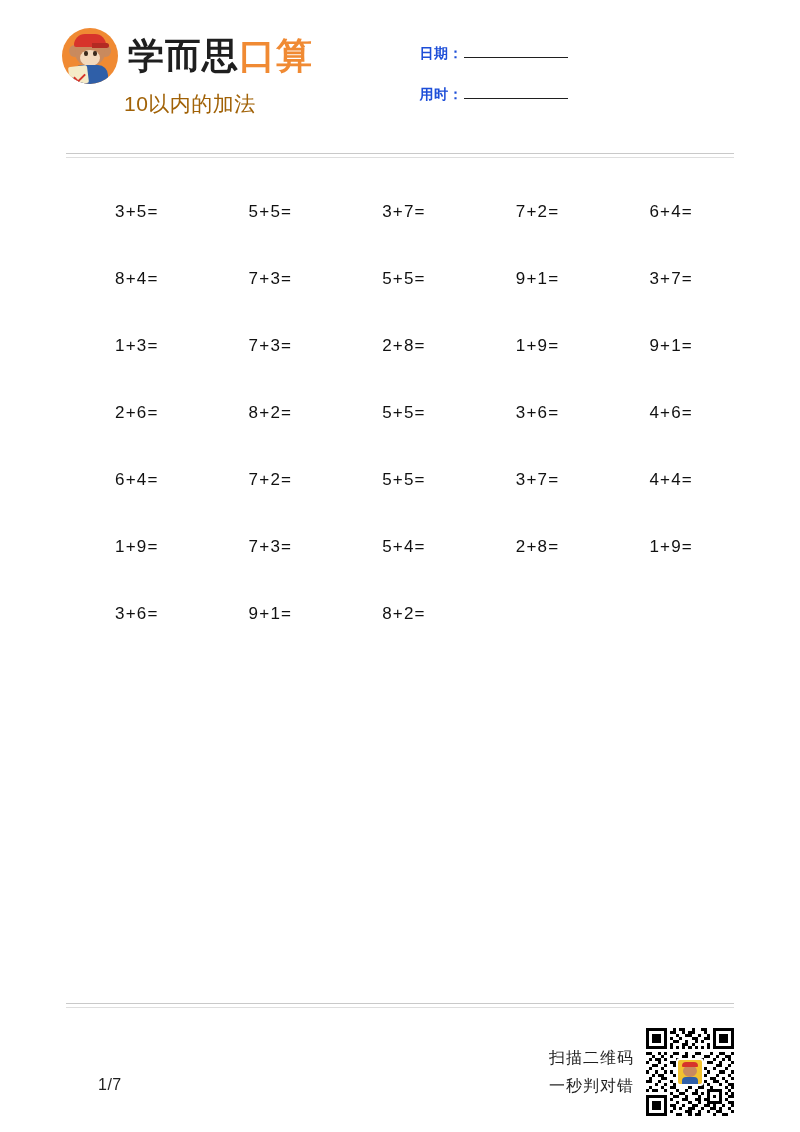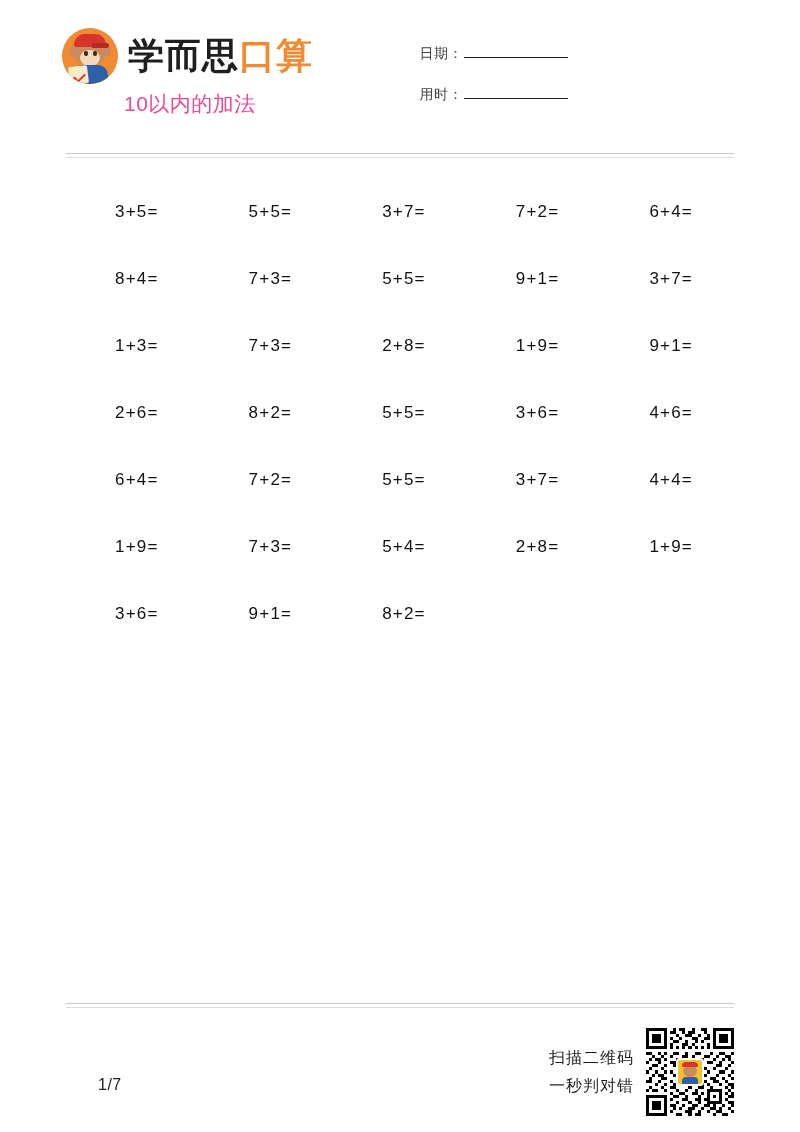--- a/index.html
+++ b/index.html
@@ -139,40 +139,41 @@
     white-space: nowrap;
   }
   .brand-text .dark { color: #1f1f1f; }
   .brand-text .accent { color: #F08A33; }
 
   .worksheet-subtitle {
     position: absolute;
     left: 124px;
     top: 90px;
     font-size: 21px;
-    color: #ec4899;
+    color: #a16207;
     font-weight: 500;
     letter-spacing: 0.5px;
     white-space: nowrap;
   }
 
   .meta-fields {
     position: absolute;
     right: 68px;
     top: 44px;
     text-align: right;
   }
   .meta-row {
     display: flex;
     align-items: baseline;
     justify-content: space-between;
     font-size: 14px;
-    color: #404040;
+    color: #1d4ed8;
     margin-bottom: 22px;
     white-space: nowrap;
+    font-weight: bold;
   }
   .meta-label { letter-spacing: 0.5px; }
   .meta-line {
     display: inline-block;
     width: 104px;
     border-bottom: 1.6px solid #1f1f1f;
     height: 13px;
     margin-left: 1px;
   }
 

